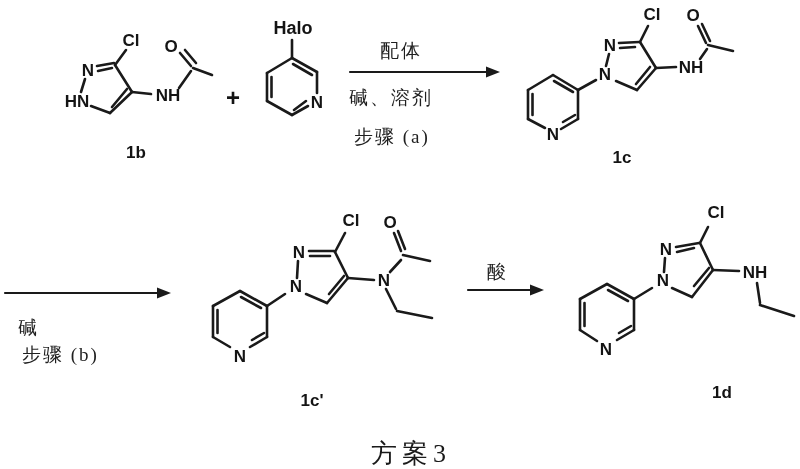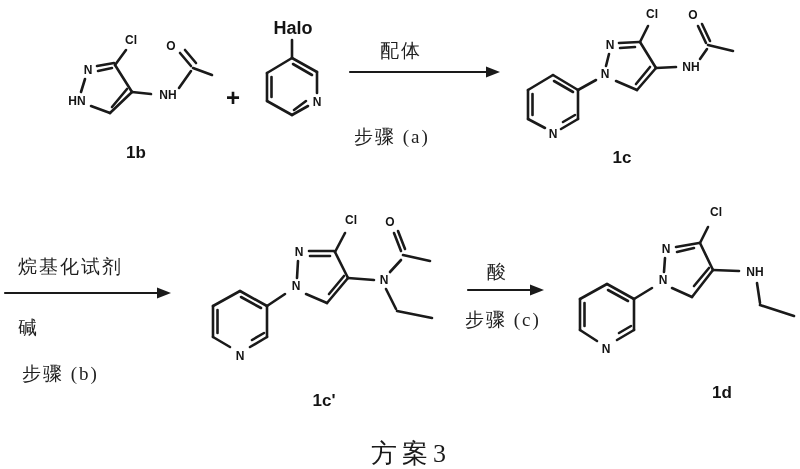--- a/index.html
+++ b/index.html
@@ -6,21 +6,21 @@
   .scheme {
     position:relative; width:800px; height:469px; background:#ffffff;
     font-family:"Liberation Sans", sans-serif; color:#141414; overflow:hidden;
   }
   svg.bonds { position:absolute; left:0; top:0; width:800px; height:469px; }
   svg.bonds line { stroke:#1a1a1a; stroke-width:2.6; stroke-linecap:round; }
   svg.bonds line.arrow-shaft { stroke-width:2.2; }
   svg.bonds polygon { fill:#1a1a1a; }
   .atom {
     position:absolute; transform:translate(-50%,-50%);
-    font-weight:bold; font-size:12px; line-height:1; white-space:nowrap; color:#141414;
+    font-weight:bold; font-size:17px; line-height:1; white-space:nowrap; color:#141414;
   }
   .halo-label { font-size:18px; }
   .compound {
     position:absolute; transform:translate(-50%,-50%);
     font-weight:bold; font-size:17px; line-height:1; color:#141414; white-space:nowrap;text-align:center;
   }
   .cond {
     position:absolute; font-family:"Liberation Serif", serif;
     font-size:19px; line-height:22px; letter-spacing:2px; color:#1f1f1f; white-space:nowrap;
   }
@@ -167,44 +167,43 @@
   <span class="atom" style="left:171px;top:46px">O</span>
   <span class="atom" style="left:168px;top:95px">NH</span>
   <span class="compound" style="left:136px;top:152px">1b</span>
 
   <span class="plus" style="left:233px;top:98px">+</span>
 
   <span class="atom halo-label" style="left:293px;top:28px">Halo</span>
   <span class="atom" style="left:317px;top:102px">N</span>
 
   <span class="cond" style="left:380px;top:40px">配体</span>
+  <span class="cond" style="left:349px;top:87px">碱、溶剂</span>
   <span class="cond" style="left:354px;top:126px">步骤 (a)</span>
 
   <span class="atom" style="left:652px;top:14px">Cl</span>
   <span class="atom" style="left:693px;top:15px">O</span>
   <span class="atom" style="left:610px;top:45px">N</span>
   <span class="atom" style="left:605px;top:74px">N</span>
   <span class="atom" style="left:691px;top:67px">NH</span>
   <span class="atom" style="left:553px;top:134px">N</span>
   <span class="compound" style="left:622px;top:157px">1c</span>
 
-  <span class="cond" style="left:18px;top:256px">烷基化试剂</span>
   <span class="cond" style="left:18px;top:317px">碱</span>
-  <span class="cond" style="left:22px;top:363px">步骤 (b)</span>
+  <span class="cond" style="left:22px;top:344px">步骤 (b)</span>
 
   <span class="atom" style="left:351px;top:220px">Cl</span>
   <span class="atom" style="left:390px;top:222px">O</span>
   <span class="atom" style="left:299px;top:252px">N</span>
   <span class="atom" style="left:296px;top:286px">N</span>
   <span class="atom" style="left:384px;top:280px">N</span>
   <span class="atom" style="left:240px;top:356px">N</span>
-  <span class="compound" style="left:324px;top:400px">1c'</span>
+  <span class="compound" style="left:312px;top:400px">1c'</span>
 
   <span class="cond" style="left:487px;top:261px">酸</span>
-  <span class="cond" style="left:465px;top:309px">步骤 (c)</span>
 
   <span class="atom" style="left:716px;top:212px">Cl</span>
   <span class="atom" style="left:666px;top:249px">N</span>
   <span class="atom" style="left:663px;top:280px">N</span>
   <span class="atom" style="left:755px;top:272px">NH</span>
   <span class="atom" style="left:606px;top:349px">N</span>
   <span class="compound" style="left:722px;top:392px">1d</span>
 
   <span class="caption" style="left:411px;top:436px">方案3</span>
 

